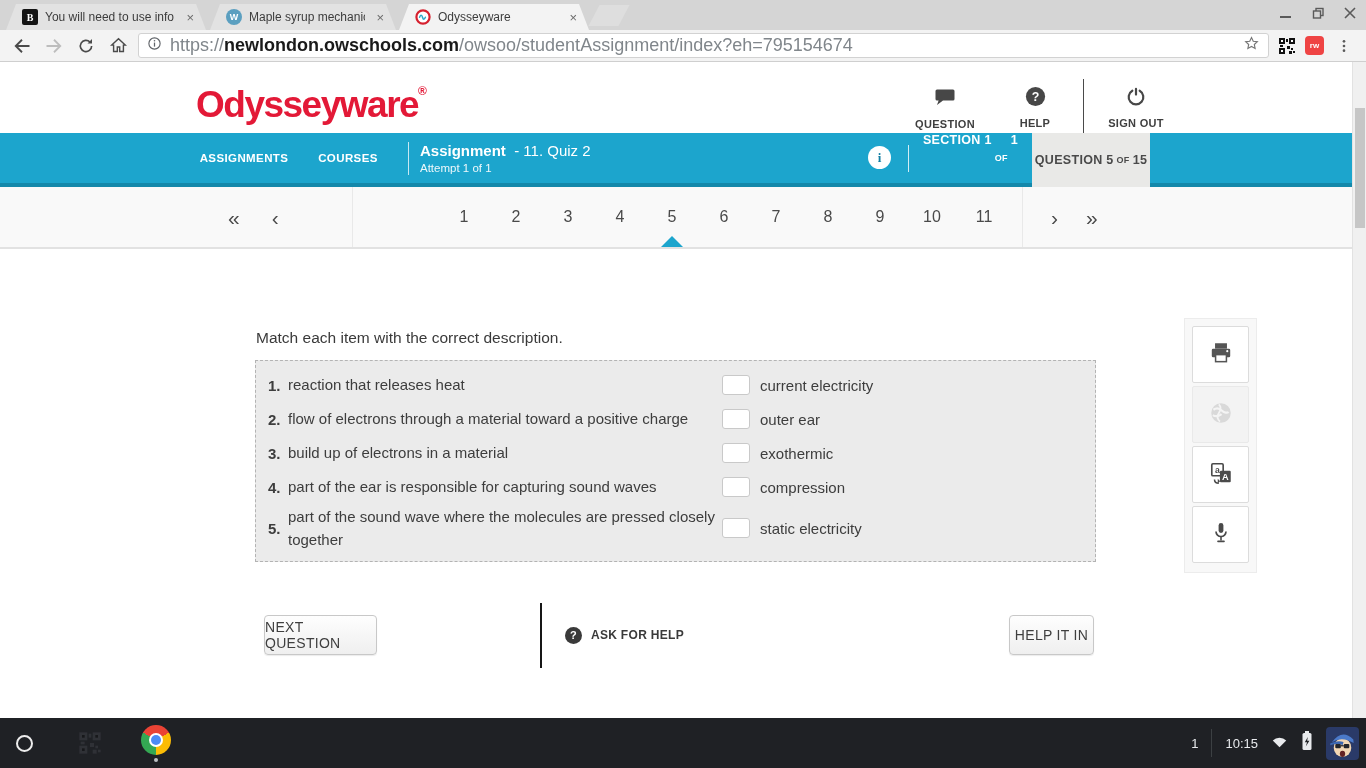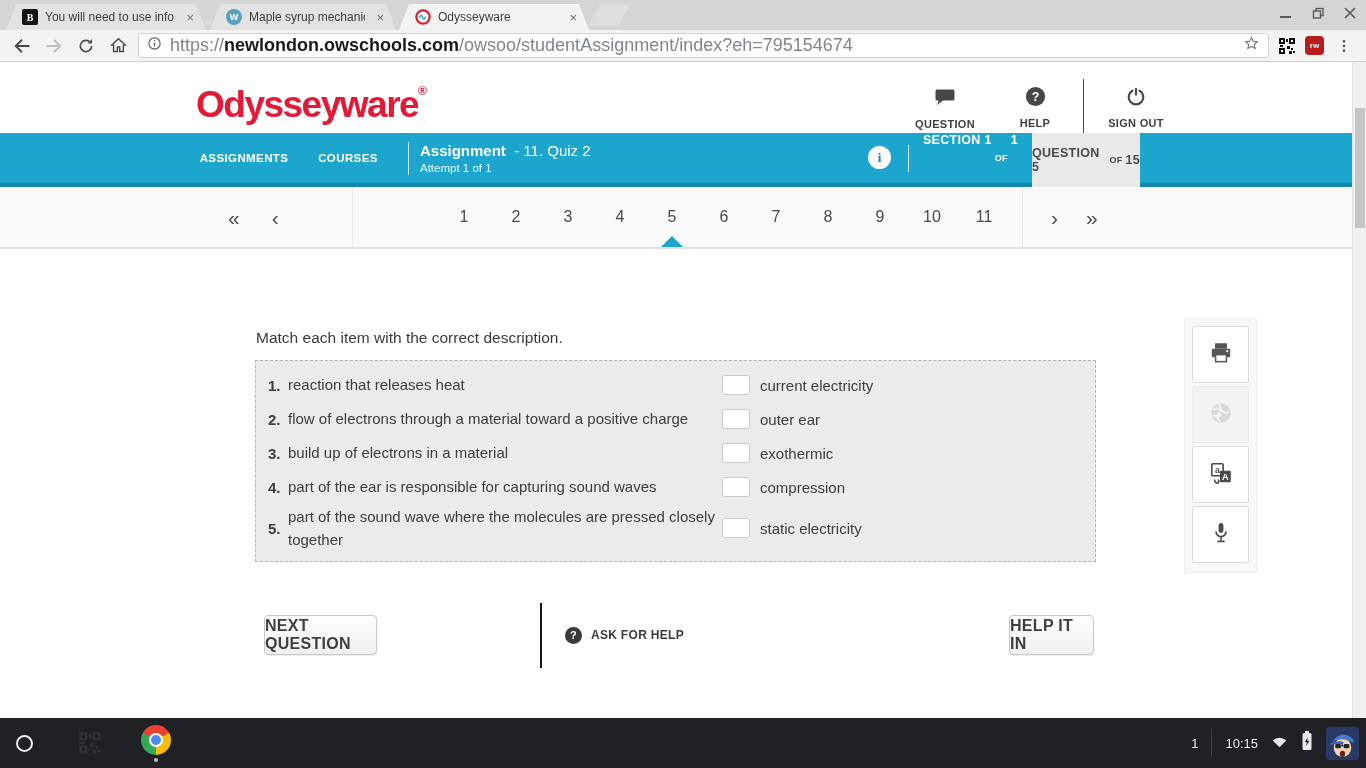--- a/index.html
+++ b/index.html
@@ -25,21 +25,21 @@
   
   .toolbar{position:absolute;left:0;top:30px;width:100%;height:32px;background:#f3f3f3;
            border-bottom:1px solid #cfcfcf;display:flex;align-items:center;padding:0 10px;gap:8px}
   .navbtn{width:24px;height:24px;display:flex;align-items:center;justify-content:center}
   .urlbar{flex:1;height:25px;background:#fff;border:1px solid #d2d2d2;border-radius:3px;
           display:flex;align-items:center;padding:0 8px;gap:8px;min-width:0}
   .urltext{font-size:18px;white-space:nowrap;overflow:hidden;flex:1}
   .url-scheme,.url-path{color:#80868b}
   .url-host{color:#1a1a1a;font-weight:bold}
   .extbtn{width:20px;height:20px;display:flex;align-items:center;justify-content:center}
-  .ext-rw{width:19px;height:19px;background:#b91c1c;border-radius:4px;color:#fff;font-size:8px;
+  .ext-rw{width:19px;height:19px;background:#ef4444;border-radius:4px;color:#fff;font-size:8px;
           font-weight:bold;display:flex;align-items:center;justify-content:center}
 
   
   .owhead{position:absolute;left:0;top:72px;width:100%;height:71px;background:#fff;border-bottom:1px solid #e4e4e4}
   .owlogo{position:absolute;left:196px;top:12px;font-size:37px;font-weight:bold;color:#e31937;letter-spacing:-1.5px}
   .owlogo sup{font-size:12px;vertical-align:22px;letter-spacing:0}
   .hnav{position:absolute;top:0;height:70px;width:90px;display:flex;flex-direction:column;
         align-items:center;justify-content:center;gap:5px;cursor:default}
   .hnav .hlabel{font-size:11px;font-weight:bold;color:#3f3f3f;letter-spacing:.3px}
   .hnav.active{background:linear-gradient(#fafafa,#e7e7e7);border-left:1px solid #dcdcdc;border-right:1px solid #dcdcdc}
@@ -54,21 +54,21 @@
   .ttitle{position:absolute;left:420px;top:0;height:50px;display:flex;flex-direction:column;justify-content:center;gap:3px}
   .ttitle .l1{font-size:15px;color:#fff}
   .ttitle .l1 .bold{font-weight:bold}
   .ttitle .l2{font-size:11.5px;color:rgba(255,255,255,.92)}
   .infoicon{position:absolute;left:868px;top:13px;width:23px;height:23px;border-radius:50%;background:#fff;
             color:#147fa3;font-weight:bold;font-size:13px;display:flex;align-items:center;justify-content:center;
             font-family:"Liberation Serif",serif}
   .secdiv{position:absolute;left:908px;top:12px;height:27px;width:1px;background:rgba(255,255,255,.8)}
   .sectab{position:absolute;left:909px;top:0;width:123px;height:50px;display:flex;align-items:flex-start;
           justify-content:center;font-size:12.5px;font-weight:bold;color:#fff;letter-spacing:.3px}
-  .qtab{position:absolute;left:1032px;top:0;width:108px;height:54px;background:#e9e9e7;z-index:2;
+  .qtab{position:absolute;left:1032px;top:0;width:118px;height:54px;background:#e9e9e7;z-index:2;
         display:flex;align-items:center;justify-content:center;font-size:12.5px;font-weight:bold;color:#4a4a4a;letter-spacing:.3px}
   .small-of{font-size:9px;text-transform:uppercase;margin:0 3px;align-self:center}
 
   
   .pager{position:absolute;left:0;top:187px;width:100%;height:62px;background:#f9f9f9;
          border-bottom:2px solid #e2e2e2;display:flex}
   .pgl{width:353px;border-right:1px solid #e9e9e9;display:flex;align-items:center;padding-left:228px;gap:32px}
   .pgm{width:670px;border-right:1px solid #e9e9e9;display:flex;padding-left:85px}
   .pgr{flex:1;display:flex;align-items:center;padding-left:28px;gap:28px}
   .pgarrow{font-size:21px;color:#4a4a4a;line-height:1;cursor:default}
@@ -87,21 +87,21 @@
   .mbox{width:28px;height:20px;background:#fff;border:1px solid #c9c9c9;border-radius:3px;margin-right:10px;flex:0 0 28px}
   .mans{font-size:15px;color:#3d3d3d}
 
   .tools{position:absolute;left:1184px;top:69px;width:73px;height:255px;background:#f8f8f8;
          border:1px solid #ececec;padding-top:7px}
   .tool{width:57px;height:57px;margin:0 auto 3px;background:#fff;border:1px solid #dcdcdc;border-radius:2px;
         display:flex;align-items:center;justify-content:center}
   .tool.disabled{background:#f3f3f3;border-color:#e9e9e9}
 
   .btn{position:absolute;height:40px;border:1px solid #c8c8c8;border-radius:4px;
-       background:linear-gradient(#fefefe,#efefef);font-weight:bold;font-size:16px;color:#3f3f3f;
+       background:linear-gradient(#fefefe,#efefef);font-weight:normal;font-size:14px;color:#3f3f3f;
        display:flex;align-items:center;justify-content:center;letter-spacing:.3px;
        box-shadow:0 1px 1px rgba(0,0,0,.08);cursor:default}
   .btn-next{left:264px;top:366px;width:113px}
   .btn-turn{left:1009px;top:366px;width:85px}
   .helpdiv{position:absolute;left:540px;top:354px;width:2px;height:65px;background:#161616}
   .askhelp{position:absolute;left:565px;top:366px;height:40px;display:flex;align-items:center;gap:9px;
            font-weight:bold;font-size:12px;color:#3a3a3a;letter-spacing:.3px;cursor:default}
   .qcircle{width:17px;height:17px;border-radius:50%;background:#3a3a3a;color:#fff;font-size:11px;
            display:flex;align-items:center;justify-content:center}
 

